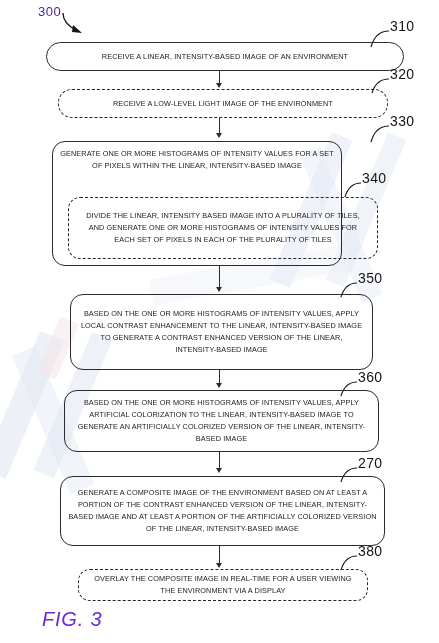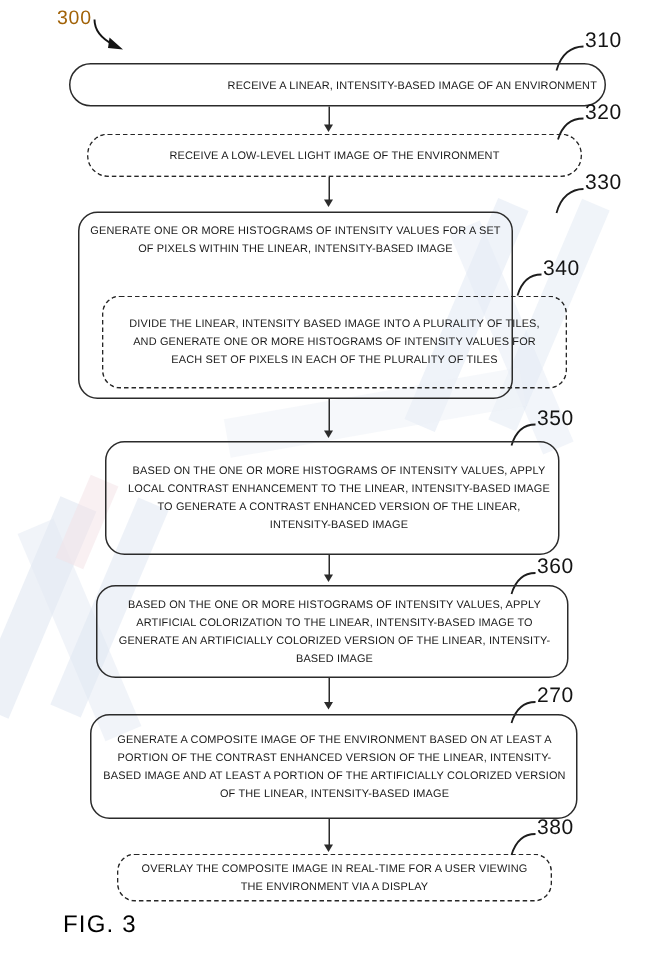--- a/index.html
+++ b/index.html
@@ -81,21 +81,21 @@
     align-items: center;
     justify-content: center;
     text-align: center;
     border: 1.3px solid #2b2b2b;
     background: transparent;
     font-size: 7.3px;
     line-height: 1.62;
     letter-spacing: 0.1px;
     padding: 2px 5px;
   }
-  .box.solid  { border-style: solid; justify-content: flex-end; }
+  .box.solid  { border-style: solid; }
   .box.dashed { border-style: dashed; border-width: 1.4px; border-color: #262626; }
   .box .txt { display: block; }
 
   
   .conn {
     position: absolute;
     width: 1.3px;
     background: #2b2b2b;
   }
   .arrowhead {
@@ -117,31 +117,32 @@
   .lead {
     position: absolute;
     pointer-events: none;
   }
 
   
   .fig-label {
     position: absolute;
     left: 42px;
     top: 608px;
-    font-size: 16px;
+    font-size: 20px;
     letter-spacing: 0.8px;
-    color: #000000;
+    color: #6d28d9;
+    font-style: italic;
   }
   .ref-300 {
     position: absolute;
     left: 38px;
     top: 4px;
     font-size: 13px;
     letter-spacing: 0.5px;
-    color: #a16207;
+    color: #4c1d95;
   }
 </style>
 </head>
 <body>
 
 <div id="page">
 
   <div class="wm wm-a"></div>
   <div class="wm wm-b"></div>
   <div class="wm wm-c"></div>

